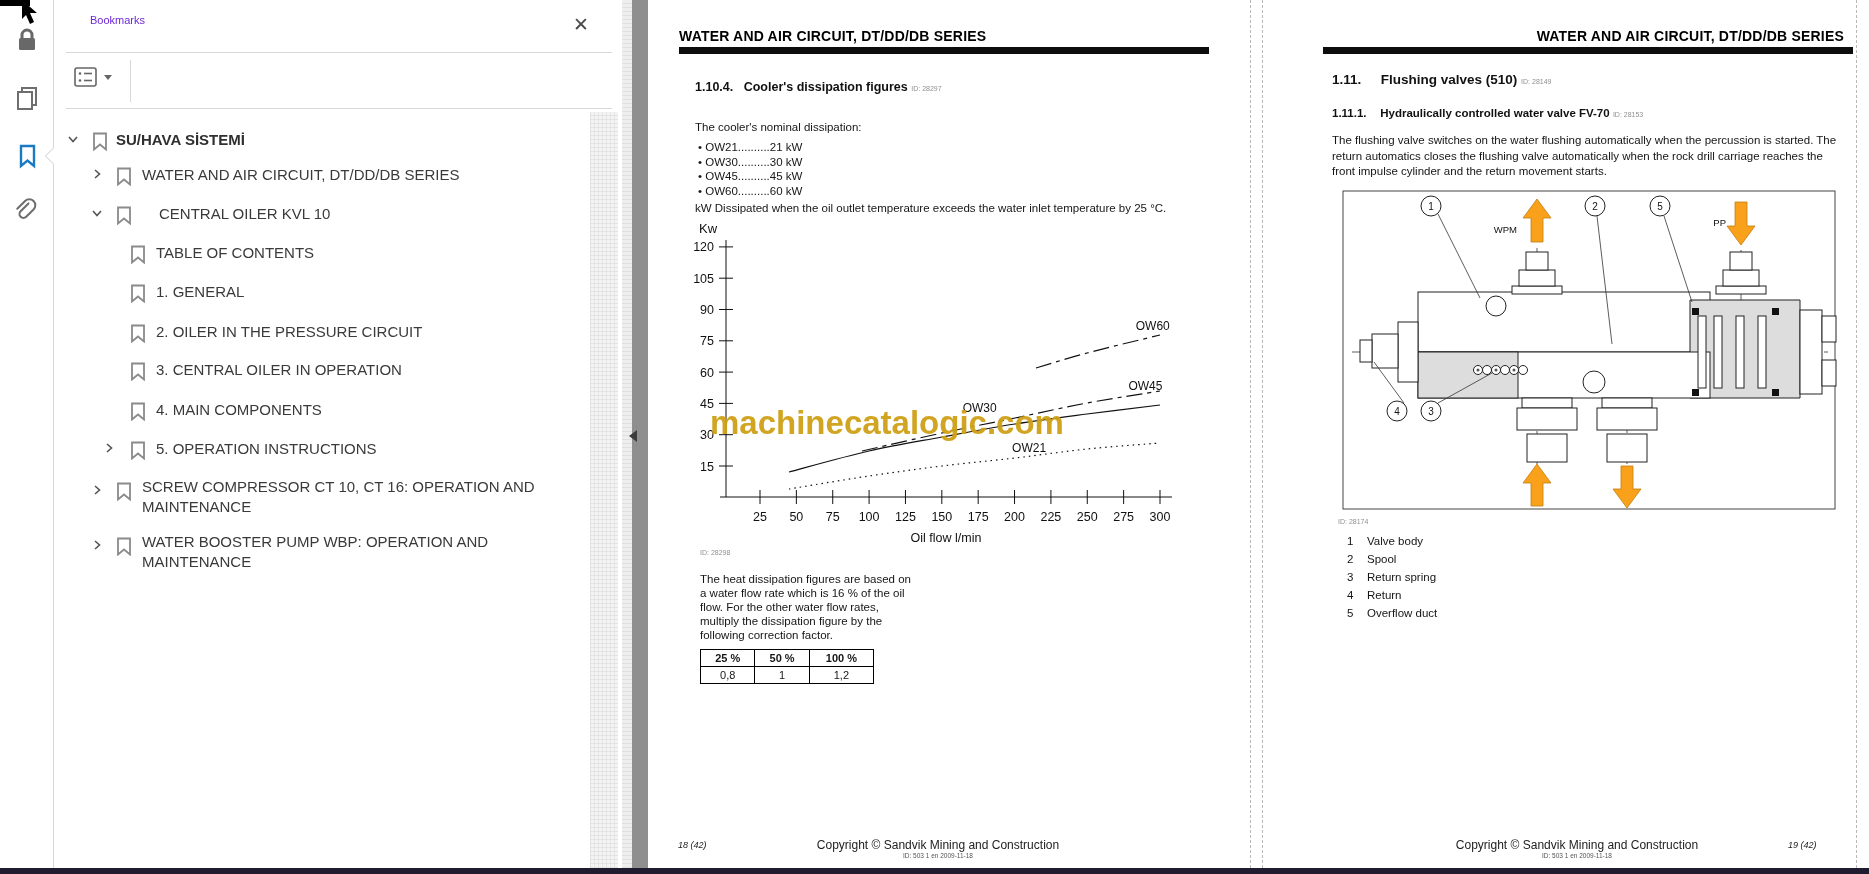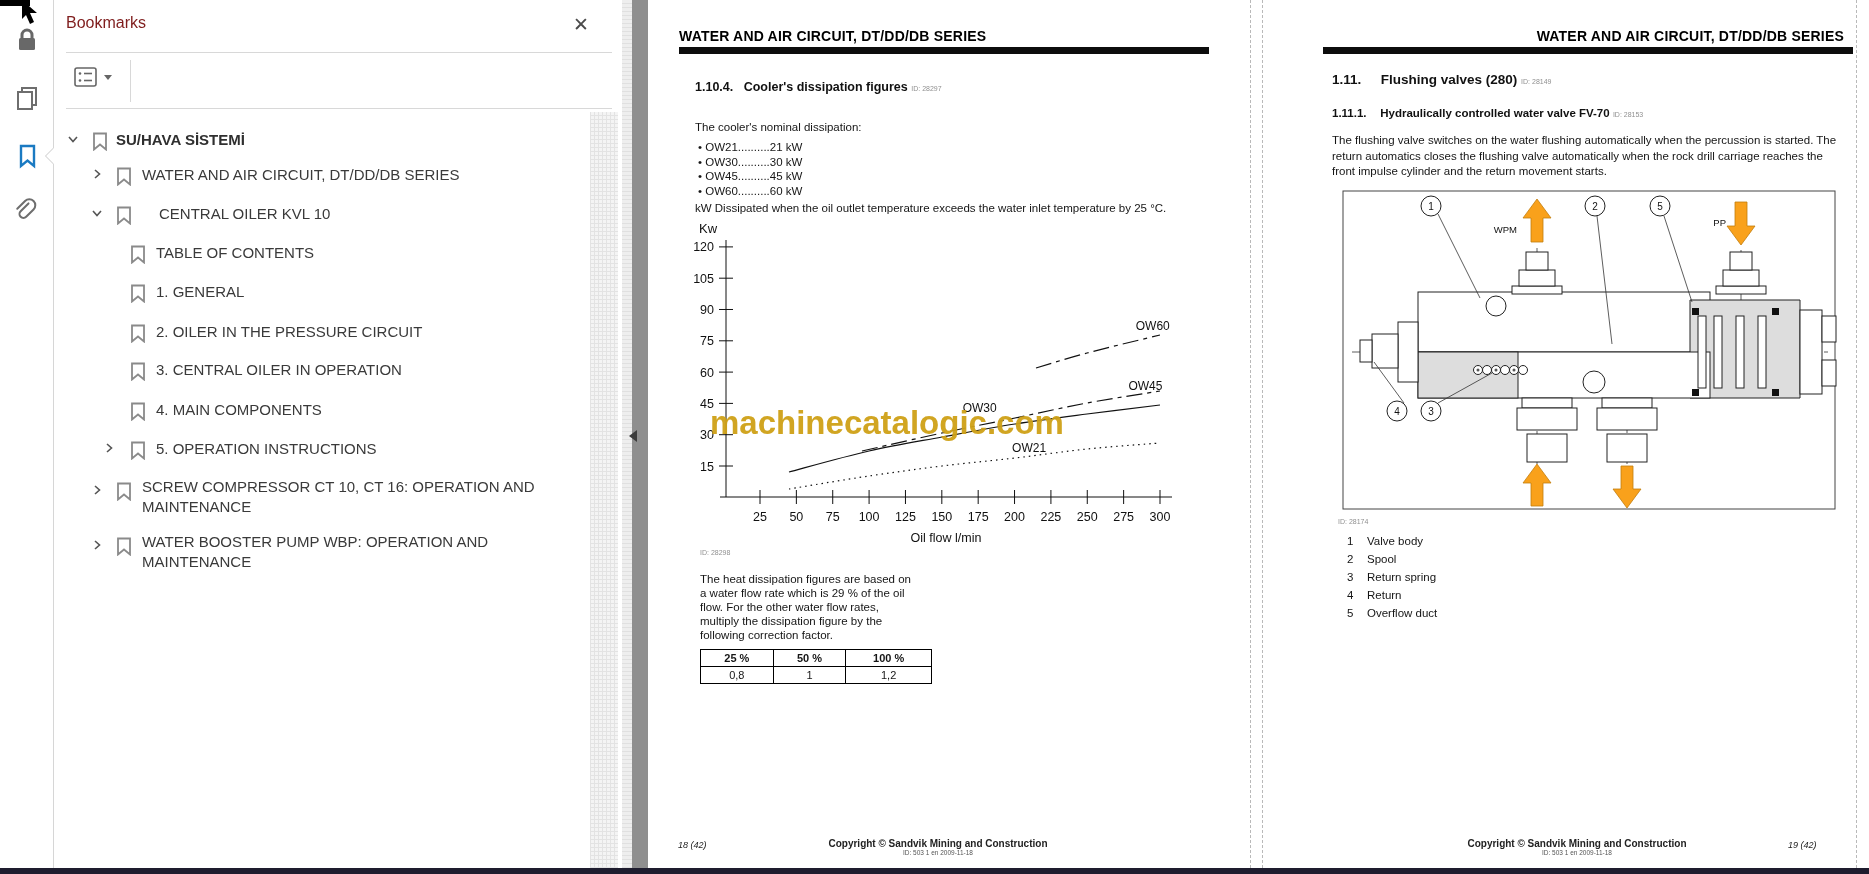--- a/index.html
+++ b/index.html
@@ -5,21 +5,21 @@
   * { margin:0; padding:0; box-sizing:border-box; }
   html,body { width:1869px; height:874px; overflow:hidden; background:#fff;
               font-family:"Liberation Sans", sans-serif; }
   .abs { position:absolute; }
   
   #rail { position:absolute; left:0; top:0; width:54px; height:868px; background:#fff;
           border-right:1px solid #d6d6d6; z-index:30; }
   .railicon { position:absolute; left:13px; width:28px; height:28px; }
   
   #panel { position:absolute; left:54px; top:0; width:568px; height:868px; background:#fff; z-index:25; }
-  #panel .title { position:absolute; left:12px; top:14px; font-size:16px; color:#7f1d1d; }
+  #panel .title { position:absolute; left:36px; top:14px; font-size:11px; color:#6d28d9; }
   #panel .close { position:absolute; left:514px; top:12px; width:26px; height:26px; font-size:19px;
                   color:#4a4a4a; text-align:center; line-height:26px; cursor:pointer; }
   .hline { position:absolute; height:1px; background:#d8d8d8; left:12px; right:10px; }
   .vline { position:absolute; width:1px; background:#d8d8d8; }
   #optbtn { position:absolute; left:20px; top:62px; width:44px; height:34px; }
   #optbtn svg { position:absolute; left:0; top:5px; }
   #optbtn .caret { position:absolute; left:30px; top:13px; width:0; height:0;
                    border-left:4px solid transparent; border-right:4px solid transparent;
                    border-top:5px solid #666; }
   .scrollgutter { position:absolute; left:536px; top:112px; bottom:0; width:28px;
@@ -53,21 +53,21 @@
   .body-sm { font-size:11.5px; line-height:14px; color:#151515; }
   .bullets div { line-height:14.5px; }
   .wmark { position:absolute; left:62px; top:404px; font-size:33px; font-weight:bold;
            color:#cfa117; letter-spacing:0; z-index:6; opacity:.95; }
   .cols { position:absolute; top:572px; }
   .ctable { border-collapse:collapse; margin-top:7px; }
   .ctable td { border:1px solid #000; height:17px; text-align:center; font-size:11px; padding:0 4px; }
   .ctable tr.h td { font-weight:bold; }
   .ctable { border:1.5px solid #000; }
   .pfoot { position:absolute; top:838px; text-align:center; }
-  .pfoot .l1 { font-size:10px; font-weight:bold; color:#222; }
+  .pfoot .l1 { font-size:12px; font-weight:normal; color:#222; }
   .pfoot .l2 { font-size:6.5px; color:#555; }
   .pageno { position:absolute; top:840px; font-size:9px; font-style:italic; color:#222; }
   
   #chart-svg text { font-family:"Liberation Sans",sans-serif; fill:#111; }
   #chart-svg .ax { stroke:#111; stroke-width:1; }
   #chart-svg .tick { font-size:12.5px; }
   #chart-svg .ty { text-anchor:end; }
   #chart-svg .tx { text-anchor:middle; }
   #chart-svg .xlab { font-size:12.5px; text-anchor:middle; }
   #chart-svg .ylab { font-size:13px; }
@@ -303,22 +303,22 @@
       <text x="1145.45575" y="389.836545" class="slabel">OW45</text>
       <path d="M1036,368C1044.5,365.5 1066.3,358.5 1087,353C1107.7,347.5 1147.8,338.0 1160,335" class="curve dashdot"></path>
       <text x="1152.7285" y="330.36645" class="slabel">OW60</text>
     </svg>
 
   <div class="wmark">machinecatalogic.com</div>
 
   <div class="abs tinyid" style="left:52px; top:549px">ID: 28298</div>
 
   <div class="cols abs body-sm" style="left:52px; width:218px">
-    <div>The heat dissipation figures are based on a water flow rate which is 29 % of the oil flow. For the other water flow rates, multiply the dissipation figure by the following correction factor.</div>
-    <table class="ctable" style="width:232px">
+    <div>The heat dissipation figures are based on a water flow rate which is 16 % of the oil flow. For the other water flow rates, multiply the dissipation figure by the following correction factor.</div>
+    <table class="ctable" style="width:174px">
       <tbody>
           <tr class="h">
         <td>25 %</td>
         <td>50 %</td>
         <td>100 %</td>
       </tr>
       <tr>
         <td>0,8</td>
         <td>1</td>
         <td>1,2</td>
@@ -336,21 +336,21 @@
     <div class="l2">ID: 503 1 en 2009-11-18</div>
   </div>
 </div>
 
 <div id="pageR" class="page">
   <div class="pheader" style="right:8px">WATER AND AIR CIRCUIT, DT/DD/DB SERIES</div>
   <div class="pbar" style="left:3px; width:530px"></div>
 
   <div class="sechead" style="left:12px; top:72px; font-size:13.5px">
     <span style="display:inline-block; width:45px">1.11.</span>
-    <span>Flushing valves (280)</span>
+    <span>Flushing valves (510)</span>
     <span class="tinyid">ID: 28149</span>
   </div>
   <div class="sechead" style="left:12px; top:107px; font-size:11.5px">
     <span style="display:inline-block; width:45px">1.11.1.</span>
     <span>Hydraulically controlled water valve FV-70</span>
     <span class="tinyid">ID: 28153</span>
   </div>
 
   <div class="abs body-sm" style="left:12px; top:133px; width:512px; line-height:15.5px">The flushing valve switches on the water flushing automatically when the percussion is started. The return automatics closes the flushing valve automatically when the rock drill carriage reaches the front impulse cylinder and the return movement starts.</div>
 

